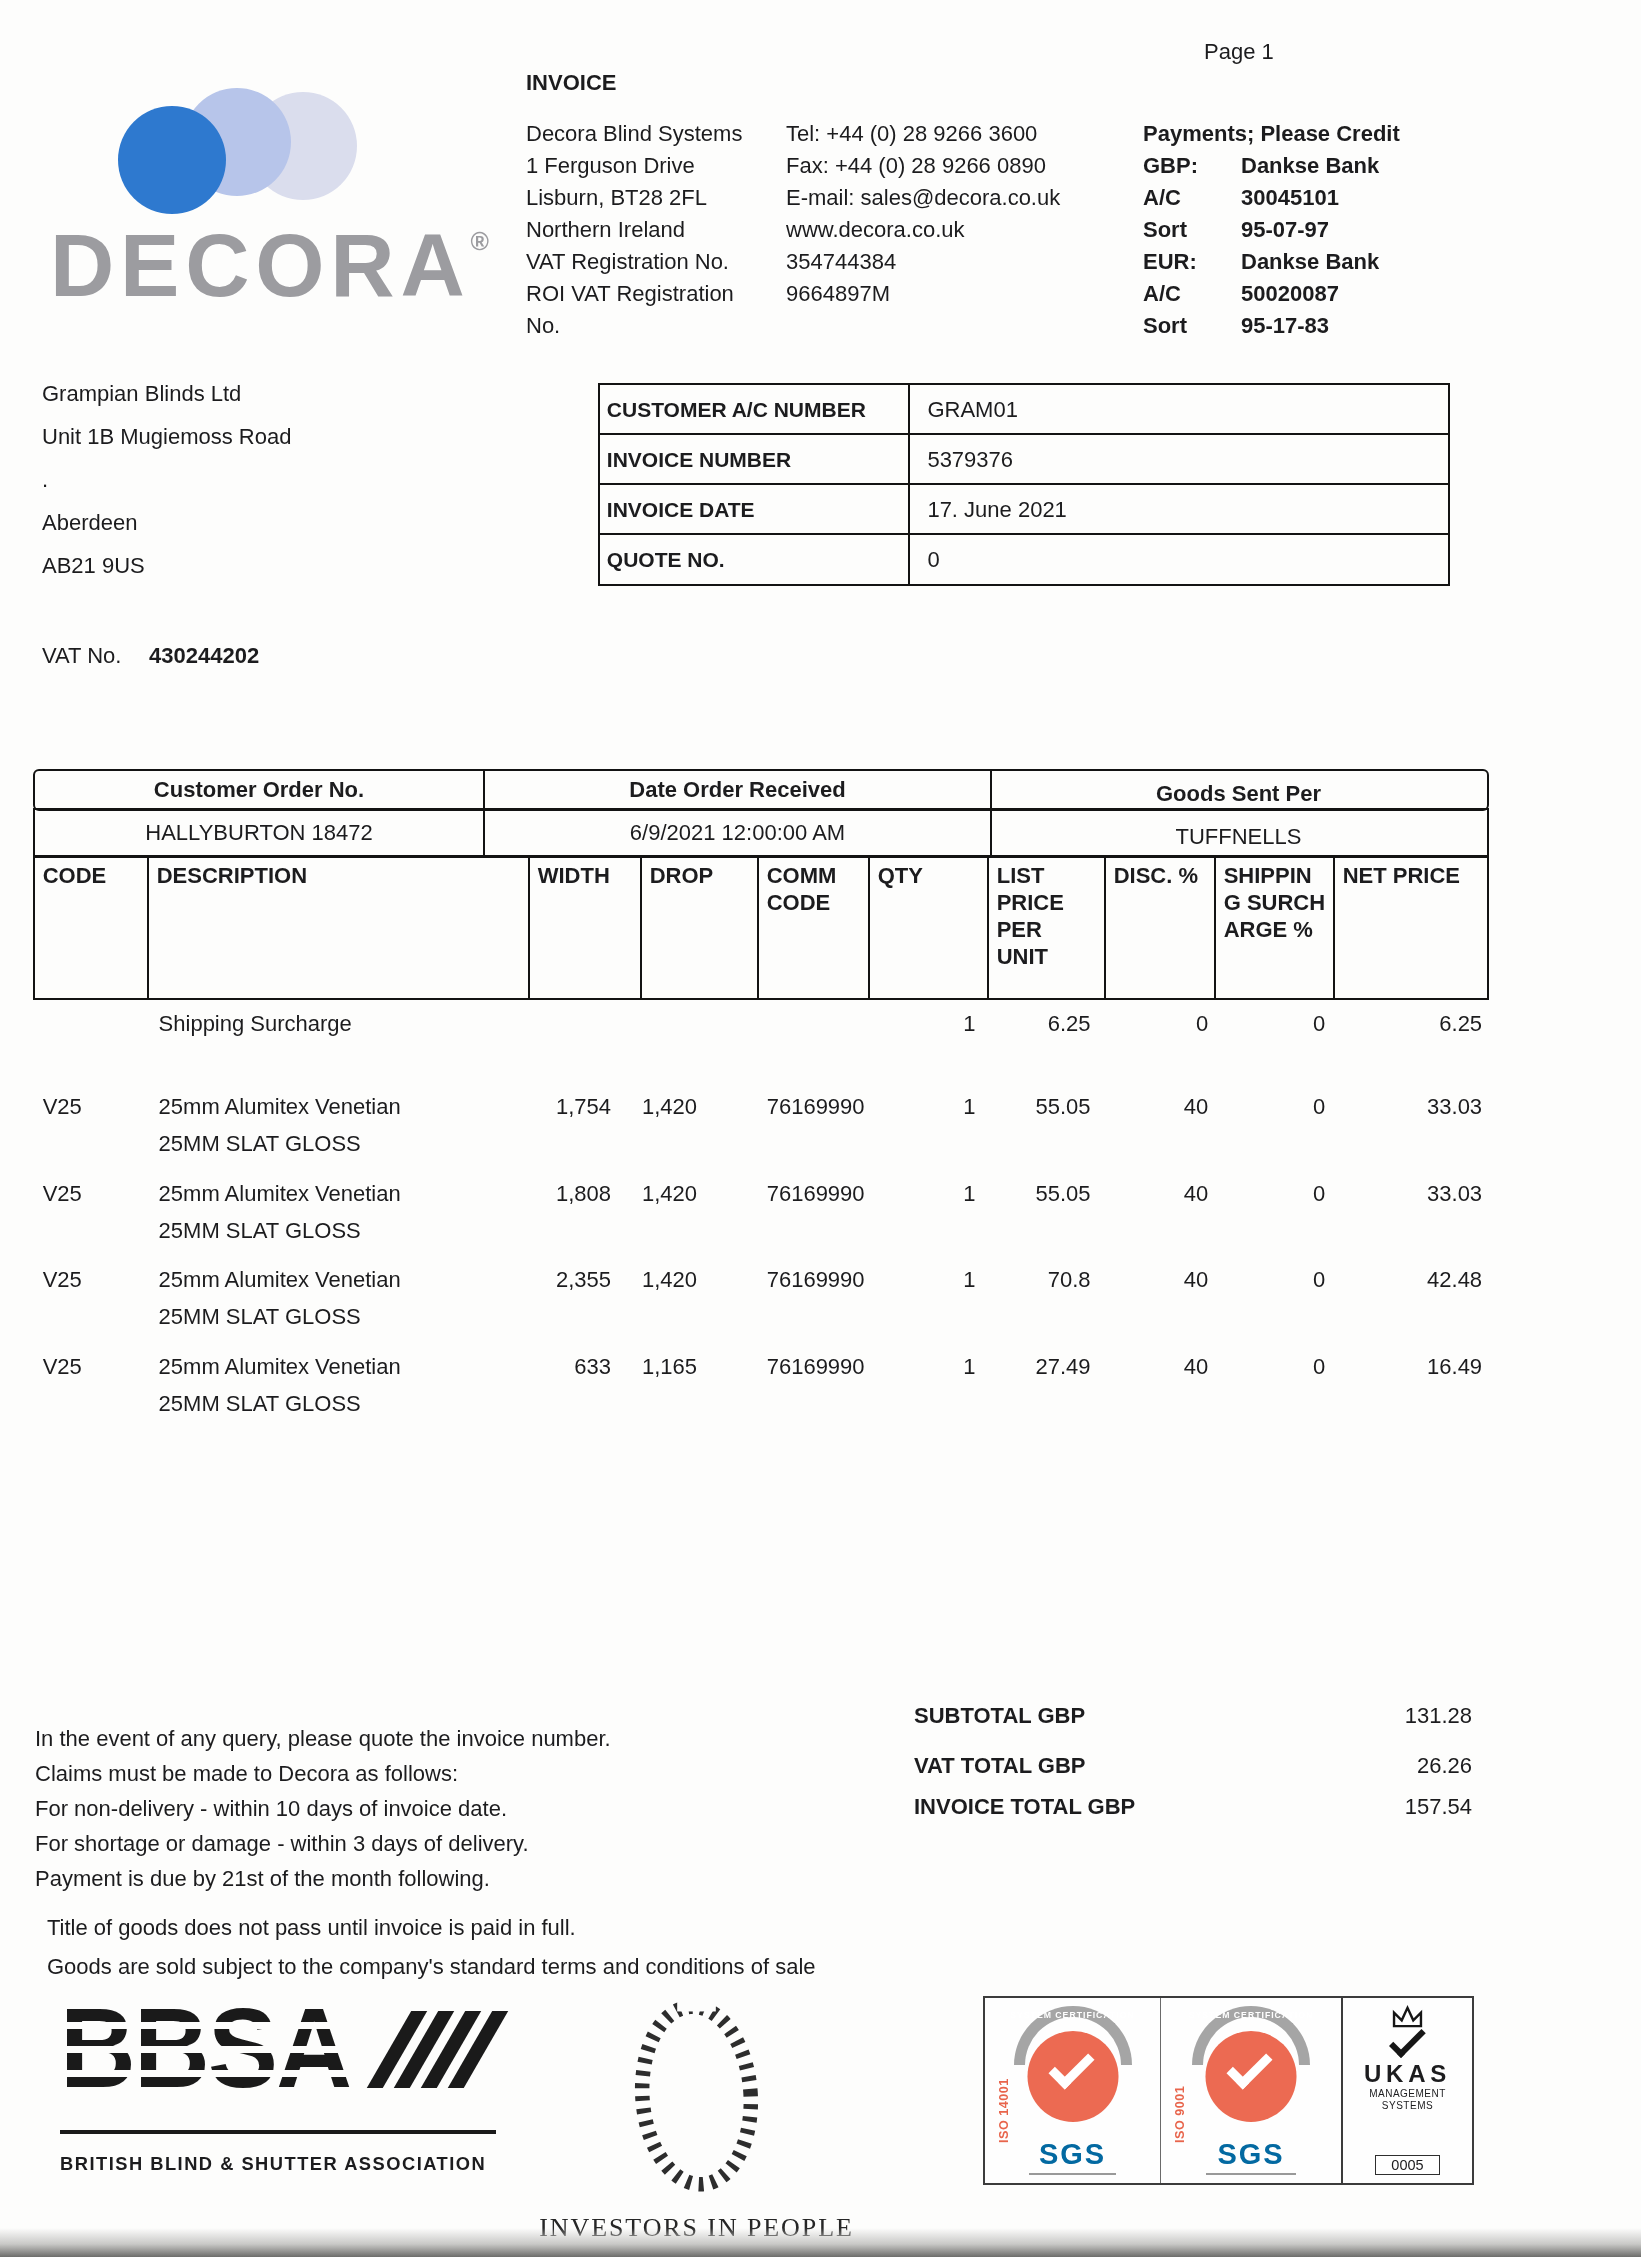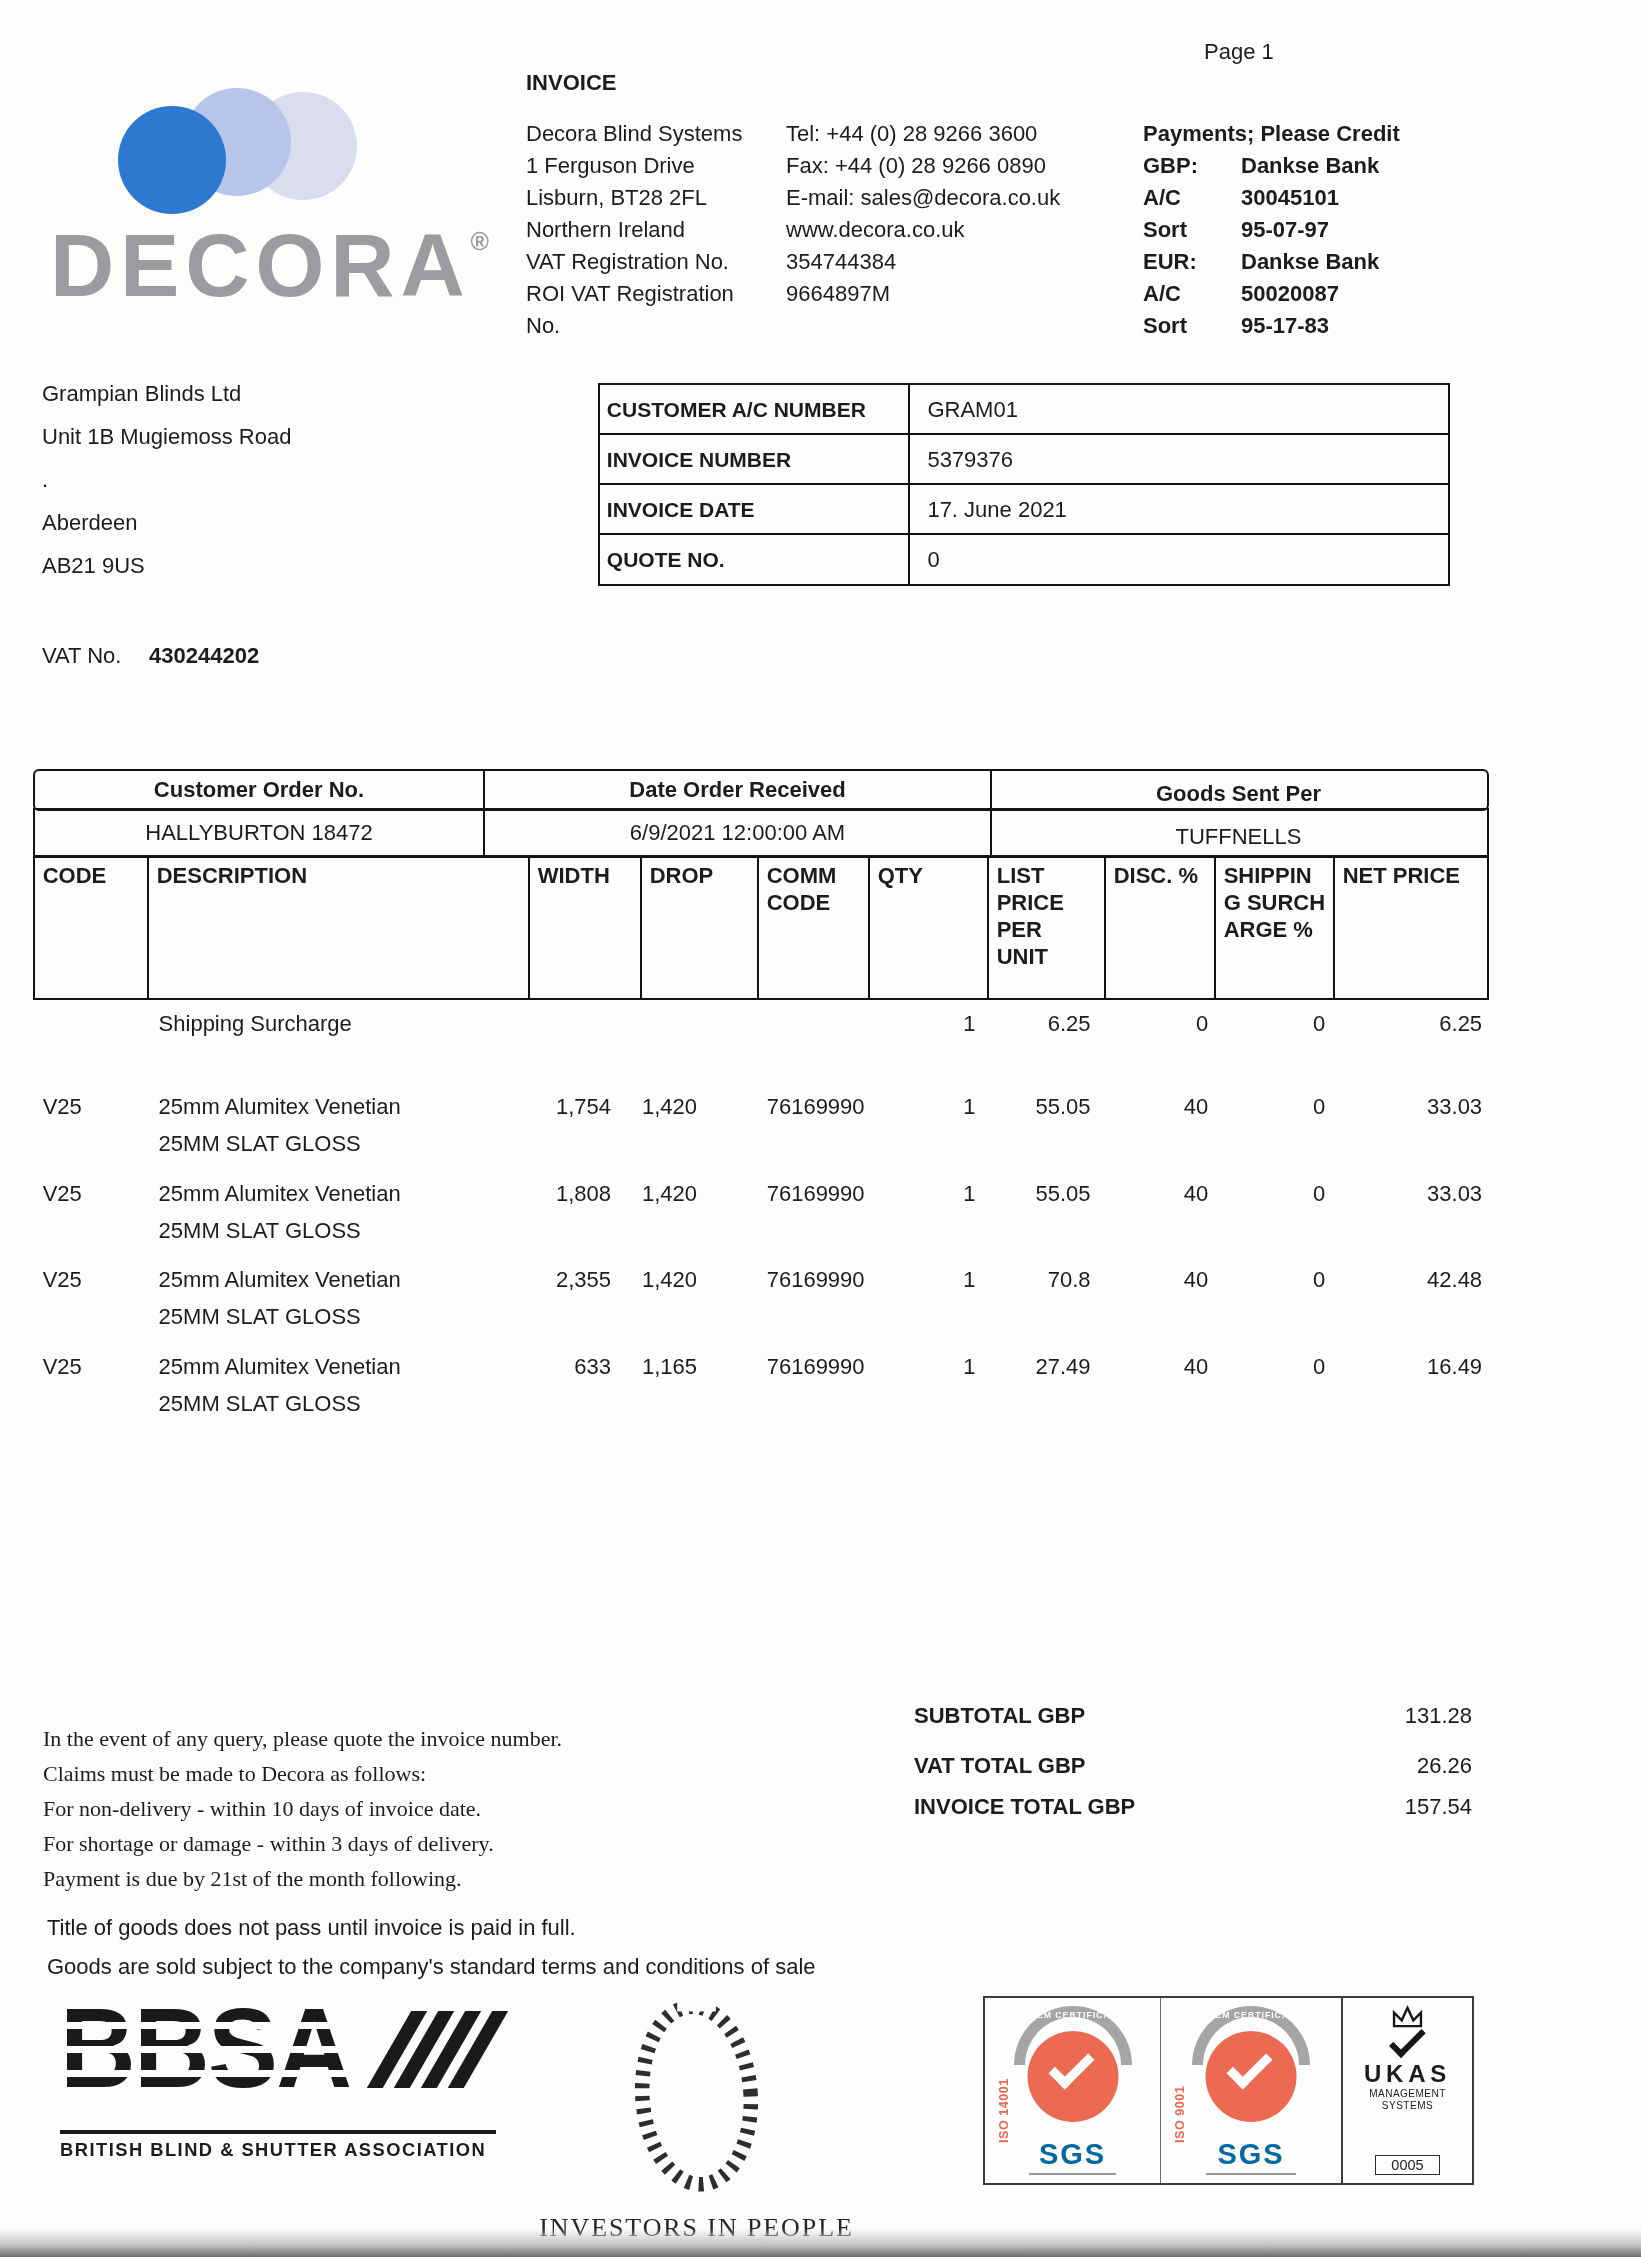--- a/index.html
+++ b/index.html
@@ -69,34 +69,34 @@
   .c-disc  { text-align:right; padding-right:5.8px; }
   .c-ship  { text-align:right; padding-right:7.7px; }
   .c-net   { text-align:right; padding-right:1.9px; }
 
   
   .totals-row { position:absolute; left:914px; width:558px; display:flex; justify-content:space-between; }
   .t1 { top:1703px; } .t2 { top:1753px; } .t3 { top:1794px; }
   .t-label { font-weight:bold; }
 
   
-  .terms-a { left:43px; top:1721px; line-height:35px;font-family:Liberation Serif, serif; }
+  .terms-a { left:35px; top:1721px; line-height:35px; }
   .terms-b { left:47px; top:1908px; line-height:39px; }
 
   
   .bbsa { left:60px; top:2001px; width:436px; }
   .bbsa-mark { position:relative; height:100px; display:flex; align-items:flex-start; }
   .bbsa-text { font-size:114px; line-height:93px; font-weight:bold; color:#1a1a1a;
                letter-spacing:-1.9px; transform:scaleX(0.92); transform-origin:left top; }
   .bbsa-stripe { position:absolute; left:0; width:307px; height:6.8px; background:#fdfdfc; z-index:2; }
   .bs1 { top:21px; } .bs2 { top:45px; } .bs3 { top:69px; }
   .bbsa-slashes { display:flex; gap:10.6px; margin-left:13.5px; margin-top:9.7px; }
   .bbsa-slash { width:16.4px; height:77px; background:#1a1a1a; transform:skewX(-30deg); }
   .bbsa-line { height:3.9px; background:#1a1a1a; margin-top:29px; width:436px; }
-  .bbsa-caption { margin-top:5px; font-weight:bold; font-size:18.3px; letter-spacing:1.5px; white-space:nowrap; }
+  .bbsa-caption { margin-top:19px; font-weight:bold; font-size:18.3px; letter-spacing:1.5px; white-space:nowrap; }
 
   
   .iip { left:537px; top:1996px; width:319px; text-align:center; }
   .iip-caption { margin-top:11.6px; font-family:"Liberation Serif", serif; font-size:26px;
                  letter-spacing:1.9px; color:#262626; white-space:nowrap; }
 
   
   .certs { left:983px; top:1996px; width:491px; height:189px; border:2.9px solid #3c3c3c;
            display:flex; background:#fefefe; }
   .sgs-sec { position:relative; width:176px; }

